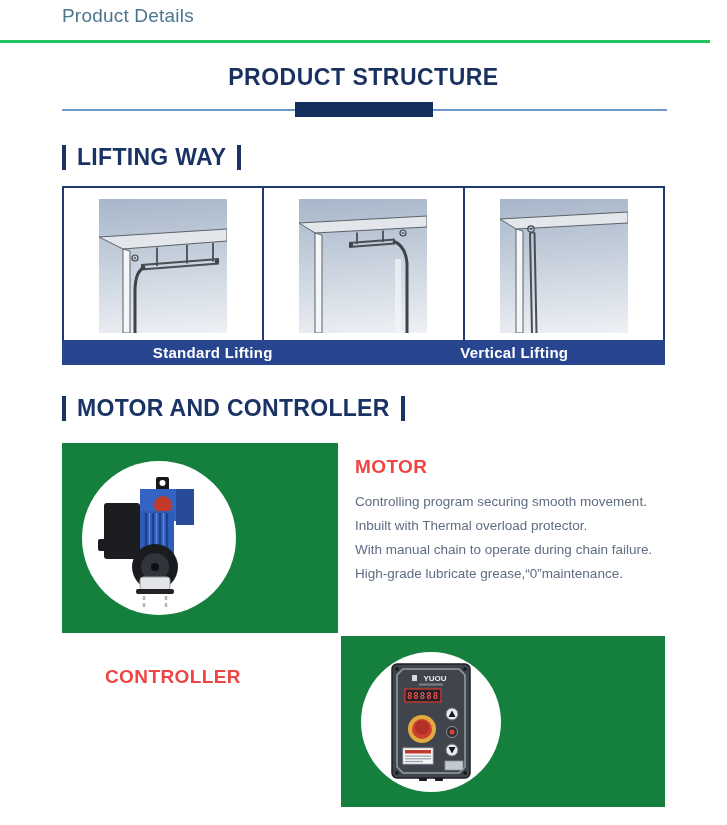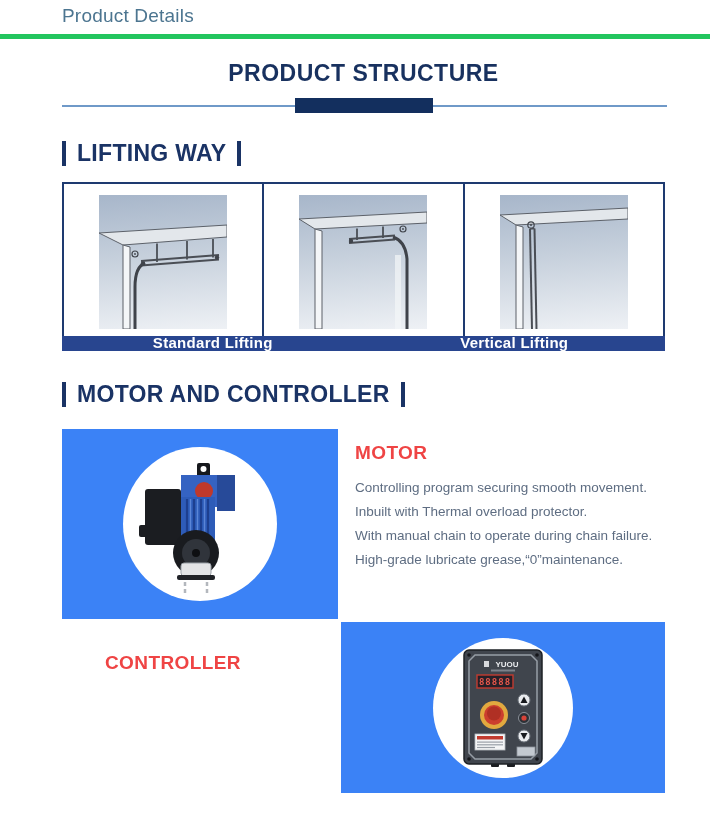--- a/index.html
+++ b/index.html
@@ -1,20 +1,20 @@
 <!DOCTYPE html>
 <html><head>
 <meta charset="utf-8">
 <style>
   * { margin:0; padding:0; box-sizing:border-box; }
   body { background:#ffffff; font-family:"Liberation Sans", sans-serif; }
   .page { width:727px; height:825px; background:#fff; overflow:hidden; position:relative; }
 
   
-  .detail-header { margin:0 17px 0 0; padding:5px 0 7px 62px; border-bottom:5px solid #22c55e; }
+  .detail-header { margin:0 17px 0 0; padding:5px 0 13px 62px; border-bottom:3px solid #22c55e; }
   .detail-header .tab { font-size:19px; color:#4c7590; letter-spacing:0.2px; cursor:default; }
 
   
   .structure-title { margin-top:21px; text-align:center; font-size:23px; font-weight:bold;
     color:#18315f; letter-spacing:0.5px; }
   .structure-underline { position:relative; margin:11px 60px 0; height:15px; }
   .structure-underline .thin-line { position:absolute; left:2px; right:0; top:7px; height:2px; background:#6f99c8; }
   .structure-underline .thick-bar { position:absolute; left:50%; transform:translateX(-50%);
     top:0; width:138px; height:15px; background:#132f5e; }
 
@@ -25,27 +25,27 @@
   .lifting-heading { margin-top:27px; }
   .mc-heading { margin-top:30px; }
 
   
   .lifting-table { margin:15px 62px 0; }
   .lifting-cells { display:flex; border:2px solid #1e3a70; border-bottom:none; height:154px; background:#fff; }
   .lifting-cell { flex:1; display:flex; justify-content:center; padding-top:11px; border-left:2px solid #1e3a70; }
   .lifting-cell:first-child { border-left:none; }
   .diagram { width:128px; height:134px;
     background:linear-gradient(175deg,#a7b6ca 0%, #c6d0dc 45%, #eef1f5 100%); }
-  .lifting-bar { display:flex; height:15px; background:#28458f;align-items:flex-end; }
+  .lifting-bar { display:flex; height:25px; background:#28458f; }
   .lifting-bar .bar-label { flex:1; display:flex; align-items:center; justify-content:center;
     color:#ffffff; font-size:15px; font-weight:bold; letter-spacing:0.3px; }
 
   
   .motor-row { display:flex; margin:21px 62px 0; }
-  .img-block { background:#3b82f6; display:flex; align-items:center; justify-content:center; }
+  .img-block { background:#15803d; display:flex; align-items:center; justify-content:flex-start;padding-left:20px; }
   .motor-img-block { width:276px; height:190px; }
   .white-circle { background:#ffffff; border-radius:50%; display:flex; align-items:center; justify-content:center; }
   .motor-circle { width:154px; height:154px; }
   .motor-text { margin-left:17px; padding-top:13px; flex:1; }
   .feat-title { font-size:19px; font-weight:bold; color:#ef4444; letter-spacing:0.4px; }
   .feat-line { font-size:13.5px; color:#5e6d82; line-height:24px; }
   .motor-text .feat-list { margin-top:12px; }
 
   
   .controller-row { display:flex; margin:3px 62px 0; }

